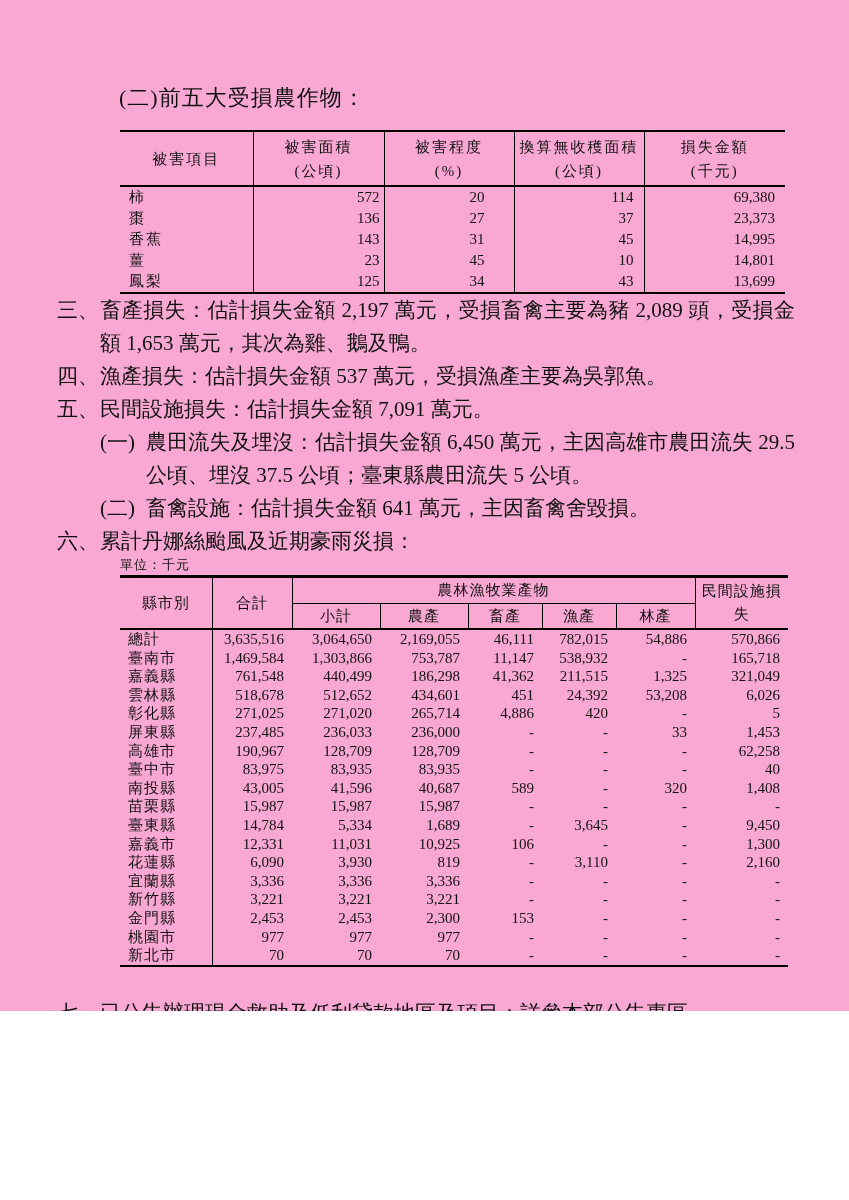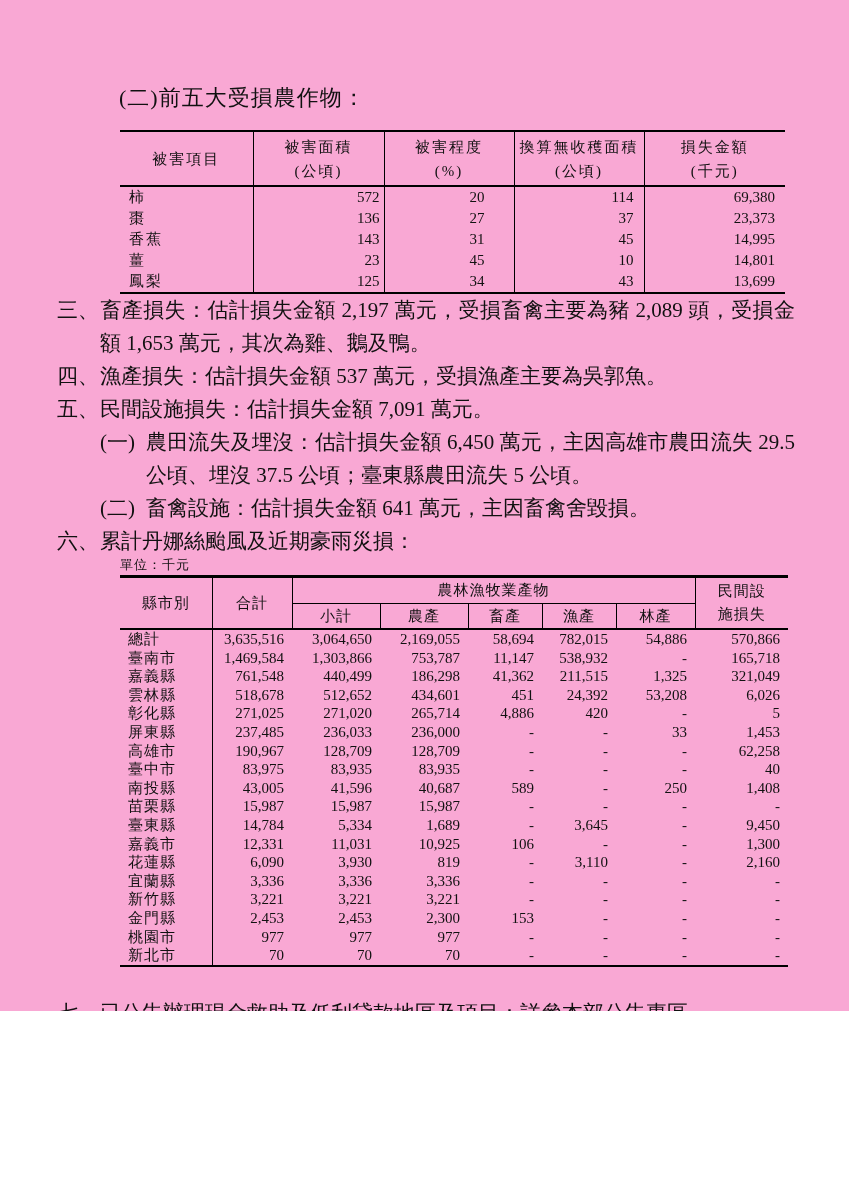--- a/index.html
+++ b/index.html
@@ -64,21 +64,21 @@
   }
   table.t2 thead th {
     font-weight:normal; text-align:center; vertical-align:middle;
     padding:0; border-bottom:2px solid #000; letter-spacing:1px;
   }
   table.t2 thead tr th.group { height:25px; border-bottom:1px solid #000; }
   table.t2 thead tr.subrow th { height:24px; }
   table.t2 th.county { border-right:1px solid #000; }
   table.t2 th.total  { border-right:1px solid #000; }
   table.t2 tr.subrow th + th { border-left:1px solid #000; }
-  table.t2 th.fac { border-left:1px solid #000; line-height:23px; padding:0 18px;margin-top:40px; }
+  table.t2 th.fac { border-left:1px solid #000; line-height:23px; padding:0 2px;margin-top:40px; }
   table.t2 tbody td { height:18.6px; line-height:18.6px; padding:0 8px 0 0; text-align:right; }
   table.t2 tbody td:first-child {
     border-right:1px solid #000; text-align:left;
     padding:0 0 0 8px; letter-spacing:1px;
   }
 </style>
 </head>
 <body>
 
 <div class="page">
@@ -194,21 +194,21 @@
           <th>漁產</th>
           <th>林產</th>
         </tr>
       </thead>
       <tbody>
           <tr>
             <td>總計</td>
             <td>3,635,516</td>
             <td>3,064,650</td>
             <td>2,169,055</td>
-            <td>58,694</td>
+            <td>46,111</td>
             <td>782,015</td>
             <td>54,886</td>
             <td>570,866</td>
           </tr>
           <tr>
             <td>臺南市</td>
             <td>1,469,584</td>
             <td>1,303,866</td>
             <td>753,787</td>
             <td>11,147</td>
@@ -276,21 +276,21 @@
             <td>-</td>
             <td>40</td>
           </tr>
           <tr>
             <td>南投縣</td>
             <td>43,005</td>
             <td>41,596</td>
             <td>40,687</td>
             <td>589</td>
             <td>-</td>
-            <td>250</td>
+            <td>320</td>
             <td>1,408</td>
           </tr>
           <tr>
             <td>苗栗縣</td>
             <td>15,987</td>
             <td>15,987</td>
             <td>15,987</td>
             <td>-</td>
             <td>-</td>
             <td>-</td>

